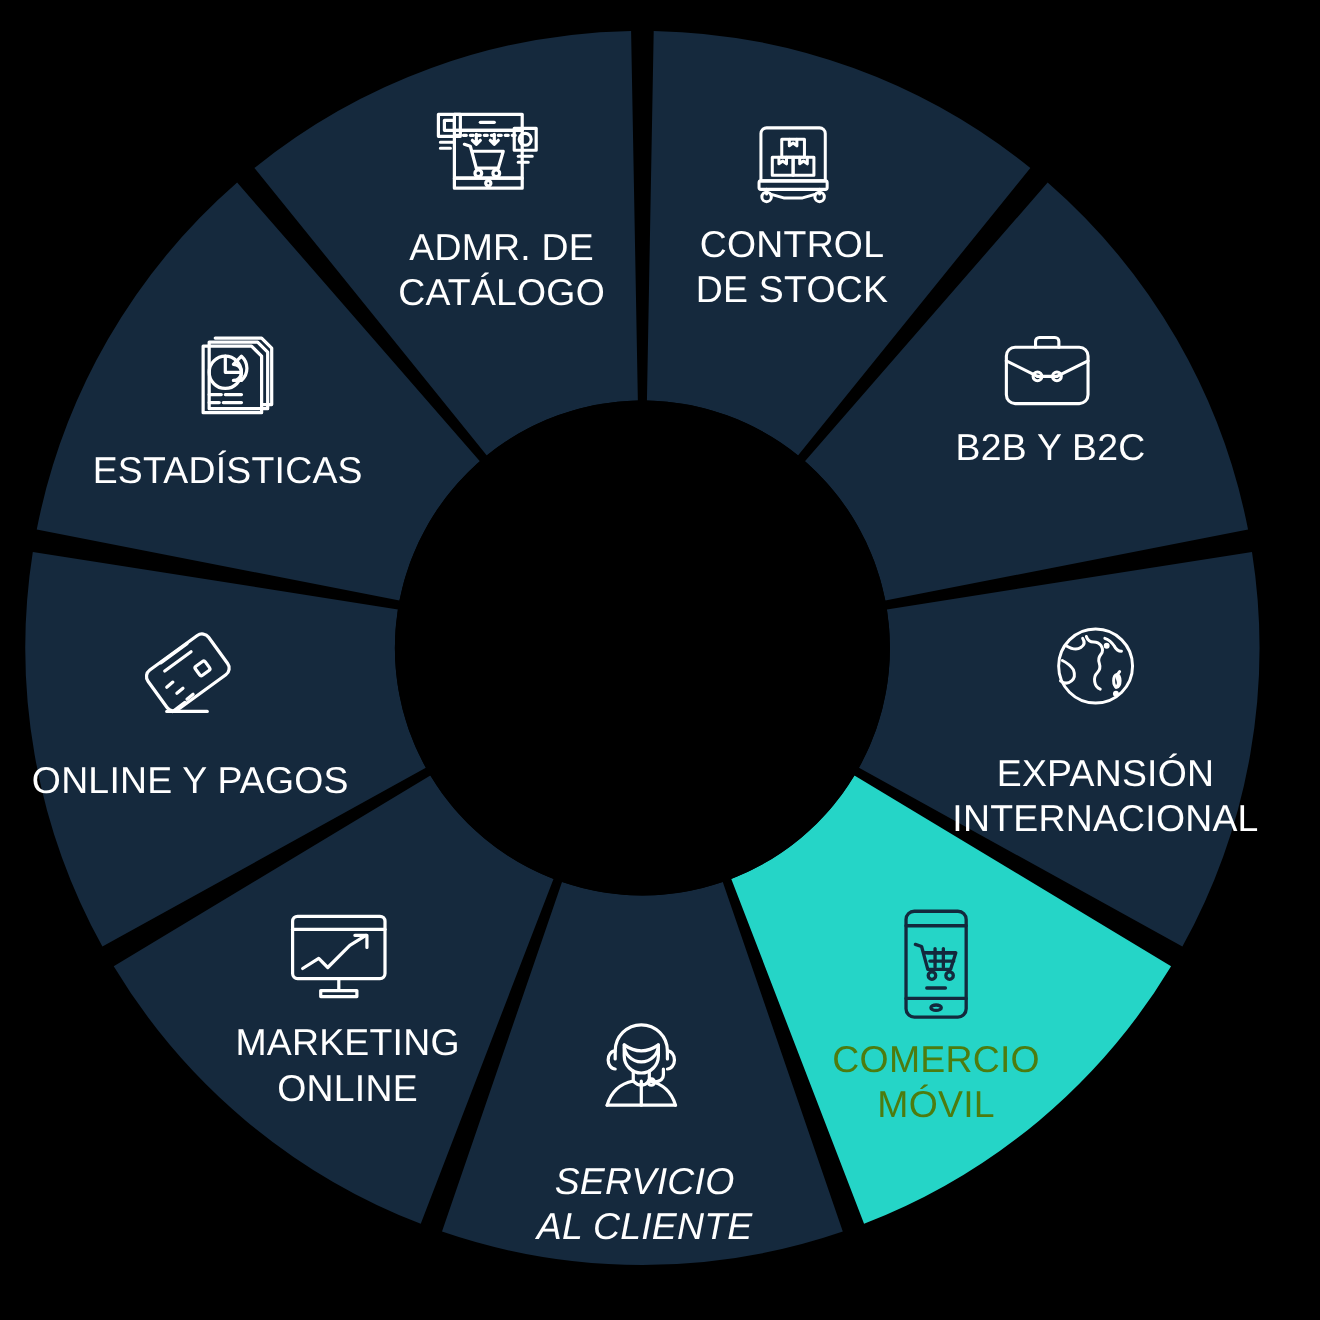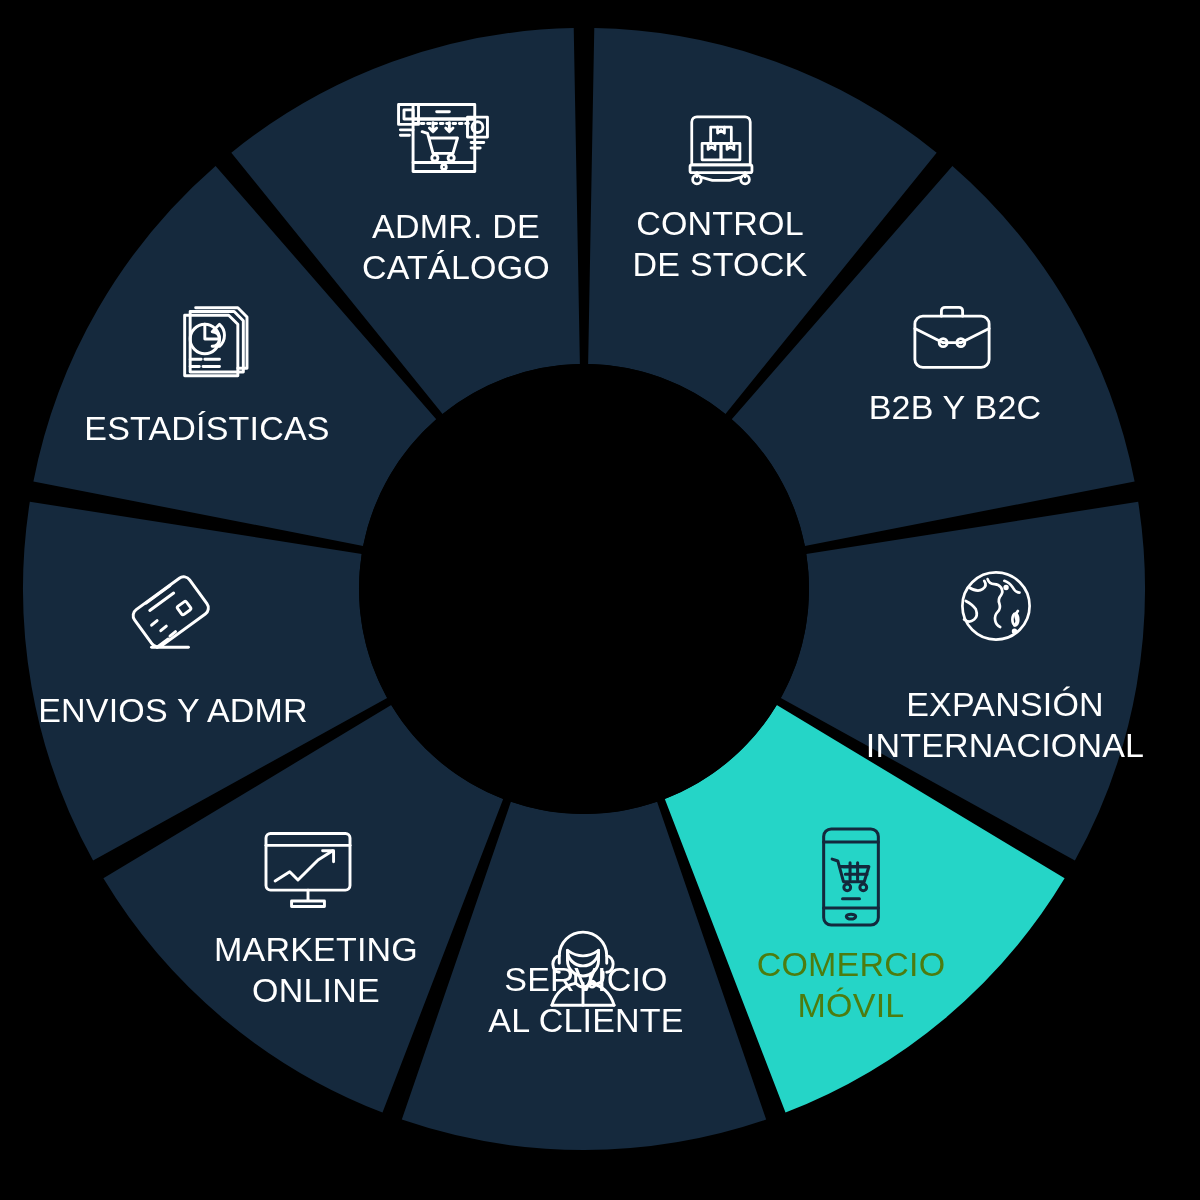--- a/index.html
+++ b/index.html
@@ -152,21 +152,21 @@
           <path d="M33 32 v9 a17 17 0 0 0 34 0 v-9"></path>
           <path d="M72 54 v6 q0 6 -9 7"></path>
           <circle cx="60" cy="67" r="3.2"></circle>
           <path d="M42 56 v10 M58 56 v10"></path>
           <path d="M42 66 q8 8 16 0"></path>
           <path d="M16 90 q6 -20 26 -24 M84 90 q-6 -20 -26 -24"></path>
           <path d="M16 90 h68"></path>
           <path d="M50 66 v24"></path>
         </g>
       </svg></div>
-      <div class="seg-label" style="left: 586px; top: 1000px;">SERVICIO
+      <div class="seg-label" style="left: 586px; top: 1096px; font-style: italic;">SERVICIO
 AL CLIENTE</div>
       <div class="seg-icon" style="left: 308px; top: 872px;">
       <svg width="96" height="84" viewBox="0 0 104 92">
         <g fill="none" stroke="#ffffff" stroke-width="3.2" stroke-linecap="round" stroke-linejoin="round">
           <rect x="6" y="6" width="92" height="62" rx="5"></rect>
           <path d="M6 19 h92"></path>
           <path d="M16 58 l16 -10 l9 9 l22 -22 l16 -10"></path>
           <path d="M68 25 h12 v12"></path>
           <path d="M52 68 v12 M34 86 h36 M34 80 h36 v6 h-36 z"></path>
         </g>
@@ -178,21 +178,21 @@
         <g fill="none" stroke="#ffffff" stroke-width="3.2" stroke-linecap="round" stroke-linejoin="round">
           <rect x="14" y="22" width="74" height="48" rx="8" transform="rotate(-36 50 46)"></rect>
           <path d="M24 36 L50 17"></path>
           <path d="M28 44 L54 25"></path>
           <path d="M30 60 L36 55 M40 66 L46 61 M50 72 L56 67"></path>
           <rect x="59" y="36" width="12" height="11" rx="2" transform="rotate(-36 65 41)"></rect>
           <path d="M30 84 h40"></path>
           <path d="M48 75 l-12 9"></path>
         </g>
       </svg></div>
-      <div class="seg-label" style="left: 173px; top: 711px;">ENVIOS Y ADMR</div>
+      <div class="seg-label" style="left: 173px; top: 711px;">ONLINE Y PAGOS</div>
       <div class="seg-icon" style="left: 214px; top: 341px;">
       <svg width="92" height="88" viewBox="0 0 100 96">
         <g fill="none" stroke="#ffffff" stroke-width="3.2" stroke-linecap="round" stroke-linejoin="round">
           <path d="M30 14 h46 l10 10 v56 h-10"></path>
           <path d="M24 18 h48 l10 10 v56 h-58 z"></path>
           <path d="M18 22 h48 l10 10 v56 h-58 z"></path>
           <circle cx="40" cy="48" r="16"></circle>
           <path d="M40 48 v-16 M40 48 h16"></path>
           <path d="M56 32 a16 16 0 0 1 0 24 h-8 a8 8 0 0 0 0 -16 z"></path>
           <path d="M24 70 h12 M40 70 h16 M24 78 h10 M38 78 h18"></path>

